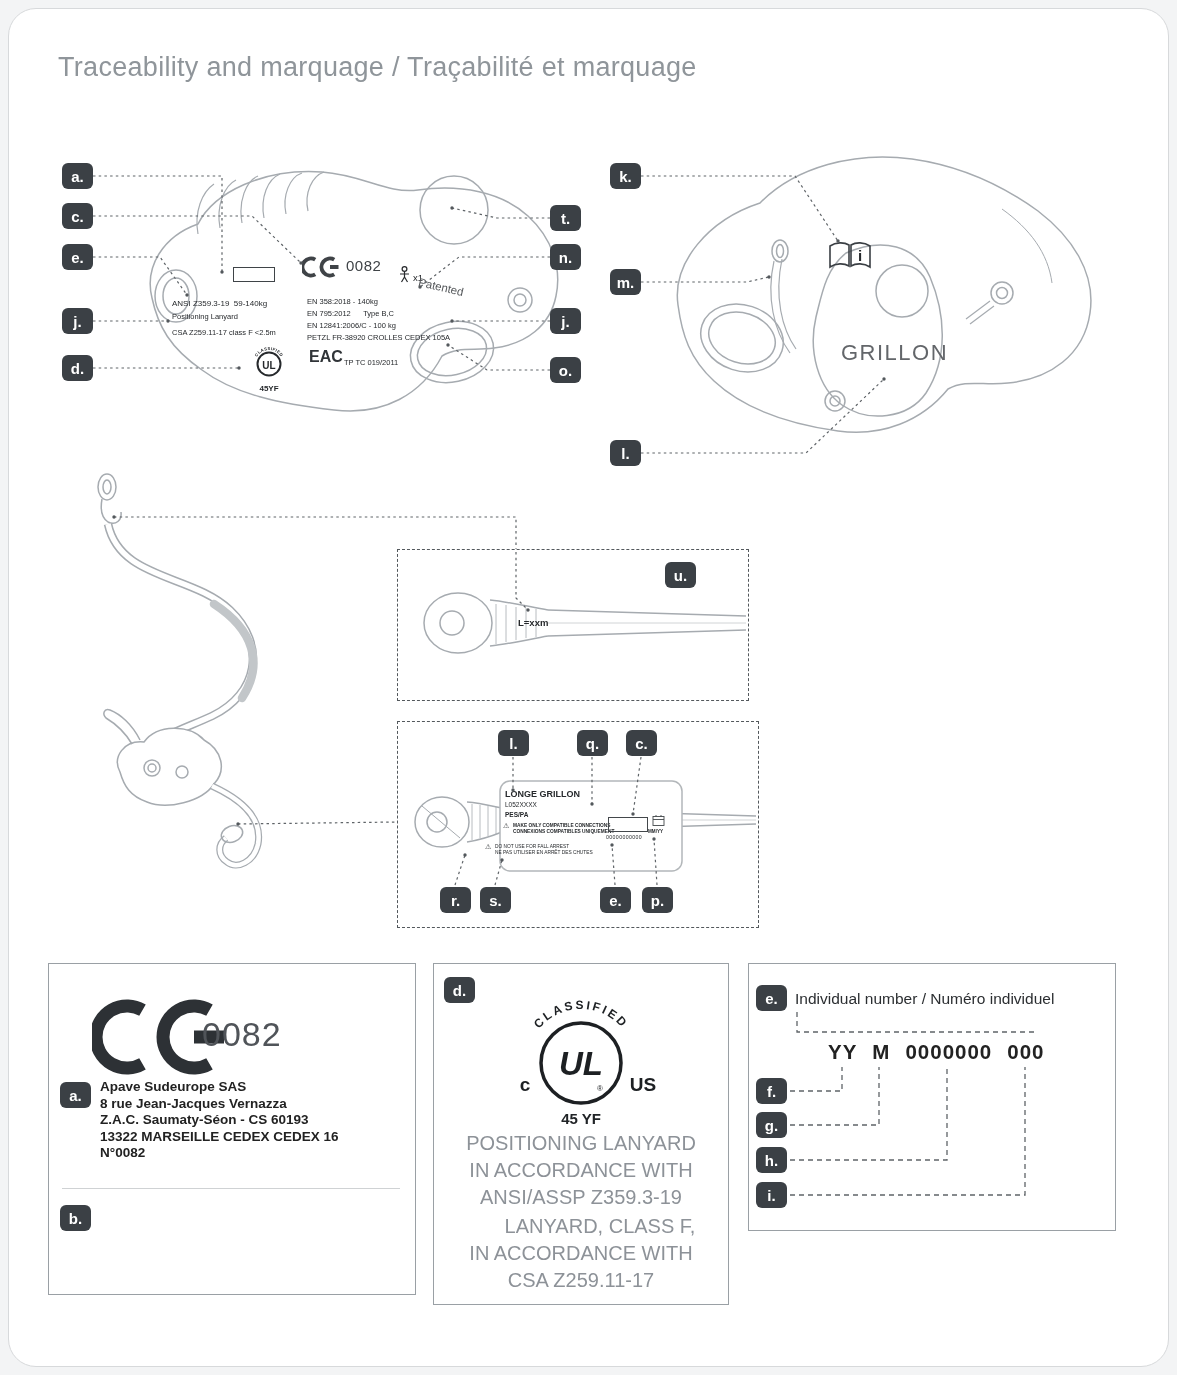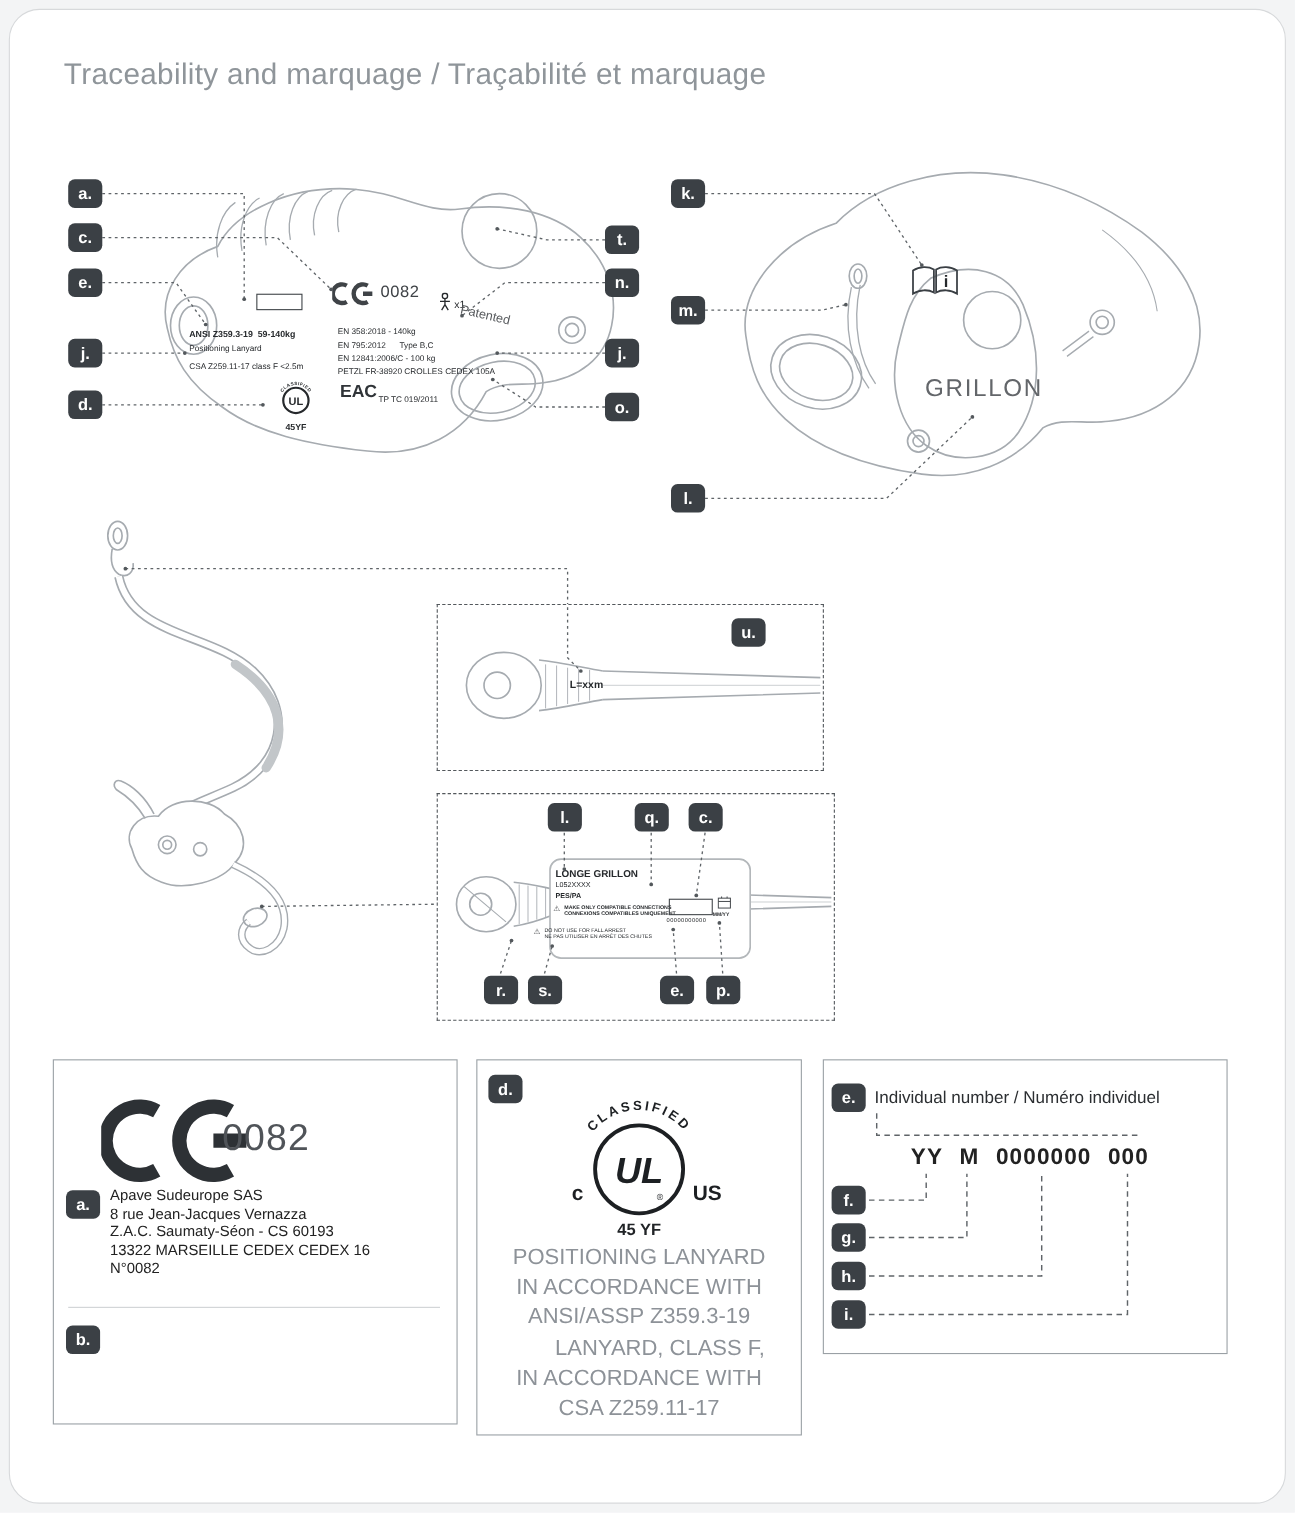--- a/index.html
+++ b/index.html
@@ -4,25 +4,25 @@
 <style>
   *{box-sizing:border-box;margin:0;padding:0}
   body{margin:0;background:#f3f4f5;font-family:"Liberation Sans","DejaVu Sans",sans-serif}
   .stage{position:relative;width:1177px;height:1375px;background:#f3f4f5;overflow:hidden}
   .card{position:absolute;left:8px;top:8px;width:1161px;height:1359px;background:#fff;border:1px solid #d7d9db;border-radius:28px}
   .abs{position:absolute;white-space:nowrap}
   .title{position:absolute;left:58px;top:52px;font-size:27px;color:#8f959a;letter-spacing:.3px}
   .badge{position:absolute;width:31px;height:26px;border-radius:6px;background:#3b4045;color:#fff;font-size:15px;font-weight:bold;display:flex;align-items:center;justify-content:center;z-index:6}
   .dash-box{position:absolute;border:1.6px dashed #53585c;background:#fff;z-index:2}
   .solid-box{position:absolute;border:1.6px solid #9aa0a5;background:#fff}
-  .t8b{font-size:8px;font-weight:bold;color:#26292c}
+  .t8b{font-size:8px;font-weight:normal;color:#26292c}
   .t75b{font-size:7.5px;font-weight:normal;color:#26292c}
   .pre{white-space:pre}
   .grillon{font-size:22px;color:#63666a;letter-spacing:1.5px}
-  .addr div{font-size:13.5px;font-weight:normal;color:#222;line-height:16.5px;white-space:nowrap}
+  .addr div{font-size:13.5px;font-weight:bold;color:#222;line-height:16.5px;white-space:nowrap}
   .grayline{position:absolute;width:296px;text-align:center;font-size:20px;color:#8d9298;white-space:nowrap}
   .devsvg{position:absolute;z-index:1}
   .ovl{z-index:4}
   .leaders{position:absolute;left:0;top:0;z-index:5;pointer-events:none}
   .digit{font-size:20.5px;font-weight:bold;color:#222;letter-spacing:1px;margin-right:15px}
   .digit:last-child{margin-right:0}
 </style>
 </head>
 <body>
 

